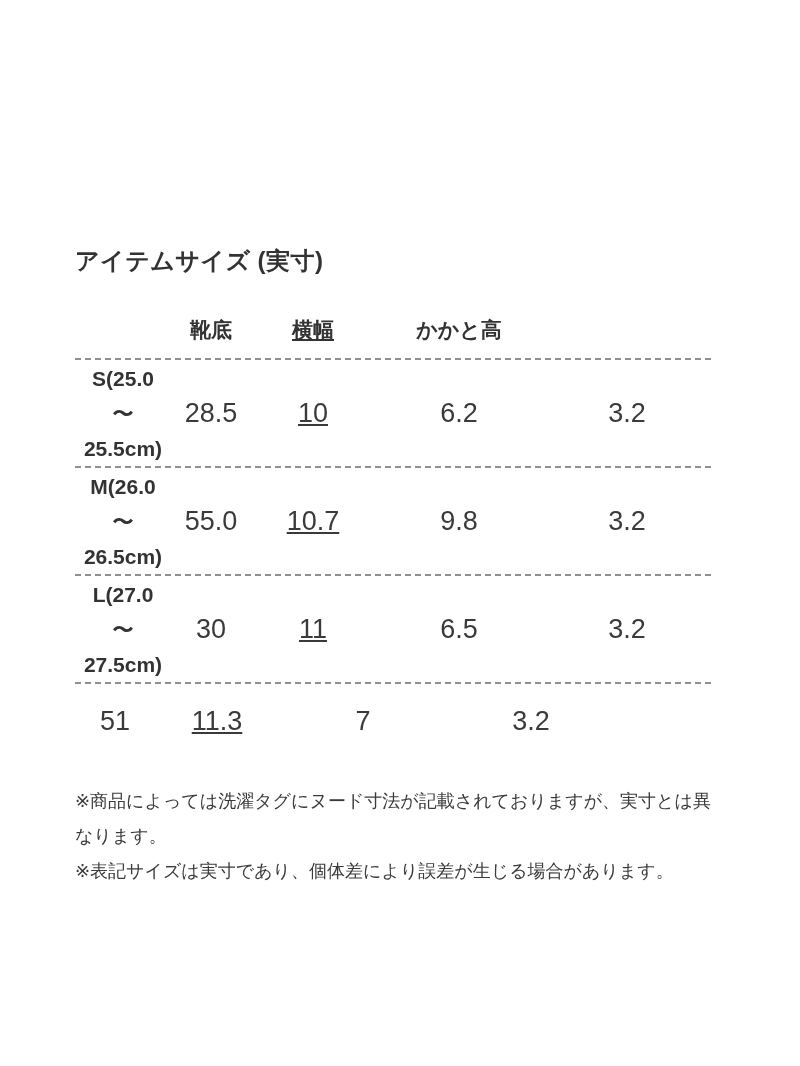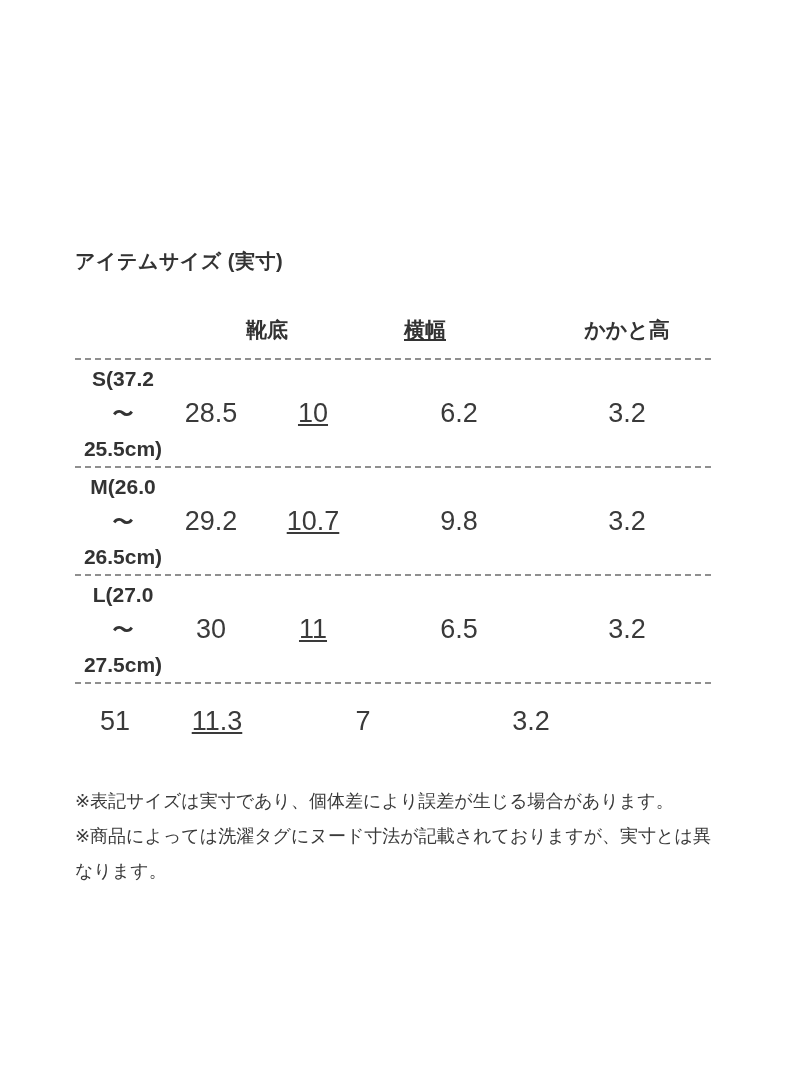--- a/index.html
+++ b/index.html
@@ -10,21 +10,21 @@
     width: 800px;
     height: 1066px;
     overflow: hidden;
     font-family: "Liberation Sans", "DejaVu Sans", sans-serif;
     color: #333333;
   }
   .content {
     padding: 244px 70px 0 75px;
   }
   .page-title {
-    font-size: 20px;
+    font-size: 24px;
     font-weight: bold;
     line-height: 34px;
     letter-spacing: 0.5px;
     color: #333333;
     margin: 0;
   }
   .size-table {
     width: 636px;
     margin-top: 38px;
   }
@@ -32,21 +32,20 @@
     display: flex;
     align-items: center;
   }
   .t-row.with-sep {
     border-bottom: 2px dashed #8f8f8f;
   }
   .header-row {
     align-items: flex-end;
     padding-bottom: 14px;
     min-height: 44px;
-    justify-content: space-between;
   }
   .data-row {
     min-height: 108px;
   }
   .data-row.last {
     min-height: 70px;
     margin-top: 2px;
   }
   .c-label {
     width: 96px;
@@ -93,37 +92,37 @@
 
     <div class="t-row header-row with-sep">
       <div class="c-label"></div>
       <div class="c1">靴底</div>
       <div class="c2">横幅</div>
       <div class="c3">かかと高</div>
     </div>
 
     <div class="t-row data-row with-sep">
       <div class="c-label">
-        <span class="lbl-line">S(37.2</span>
+        <span class="lbl-line">S(25.0</span>
         <span class="lbl-line">〜</span>
         <span class="lbl-line">25.5cm)</span>
       </div>
       <div class="c1">28.5</div>
       <div class="c2">10</div>
       <div class="c3">6.2</div>
       <div class="c4">3.2</div>
     </div>
 
     <div class="t-row data-row with-sep">
       <div class="c-label">
         <span class="lbl-line">M(26.0</span>
         <span class="lbl-line">〜</span>
         <span class="lbl-line">26.5cm)</span>
       </div>
-      <div class="c1">29.2</div>
+      <div class="c1">55.0</div>
       <div class="c2">10.7</div>
       <div class="c3">9.8</div>
       <div class="c4">3.2</div>
     </div>
 
     <div class="t-row data-row with-sep">
       <div class="c-label">
         <span class="lbl-line">L(27.0</span>
         <span class="lbl-line">〜</span>
         <span class="lbl-line">27.5cm)</span>
@@ -137,17 +136,17 @@
     <div class="t-row data-row last">
       <div class="c1">51</div>
       <div class="c2">11.3</div>
       <div class="c3">7</div>
       <div class="c4">3.2</div>
     </div>
 
   </div>
 
   <div class="notes">
+    <p class="note-line">※商品によっては洗濯タグにヌード寸法が記載されておりますが、実寸とは異なります。</p>
     <p class="note-line">※表記サイズは実寸であり、個体差により誤差が生じる場合があります。</p>
-    <p class="note-line">※商品によっては洗濯タグにヌード寸法が記載されておりますが、実寸とは異なります。</p>
   </div>
 
 </div>
 
 </body></html>

